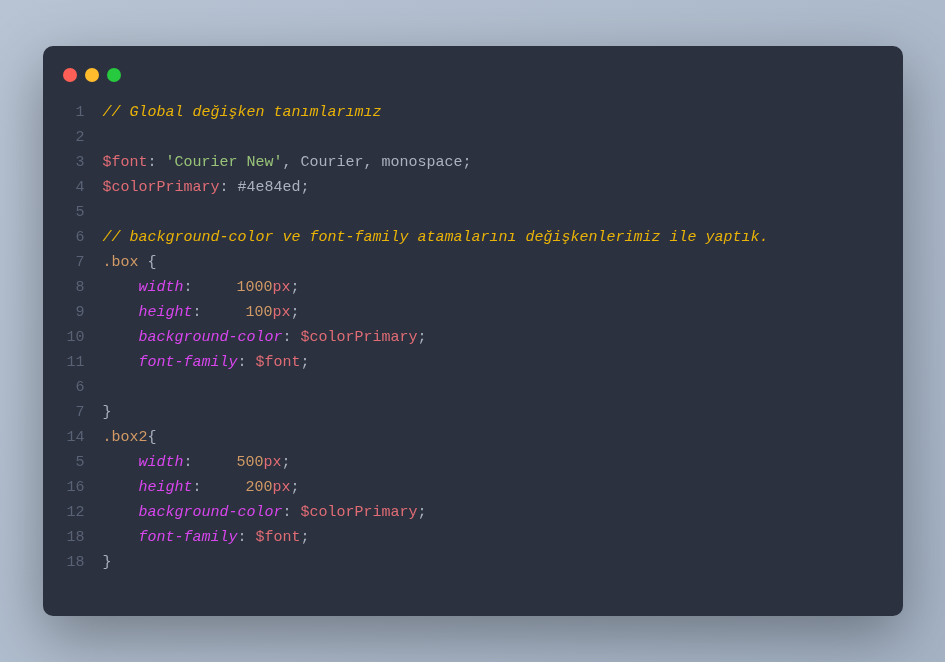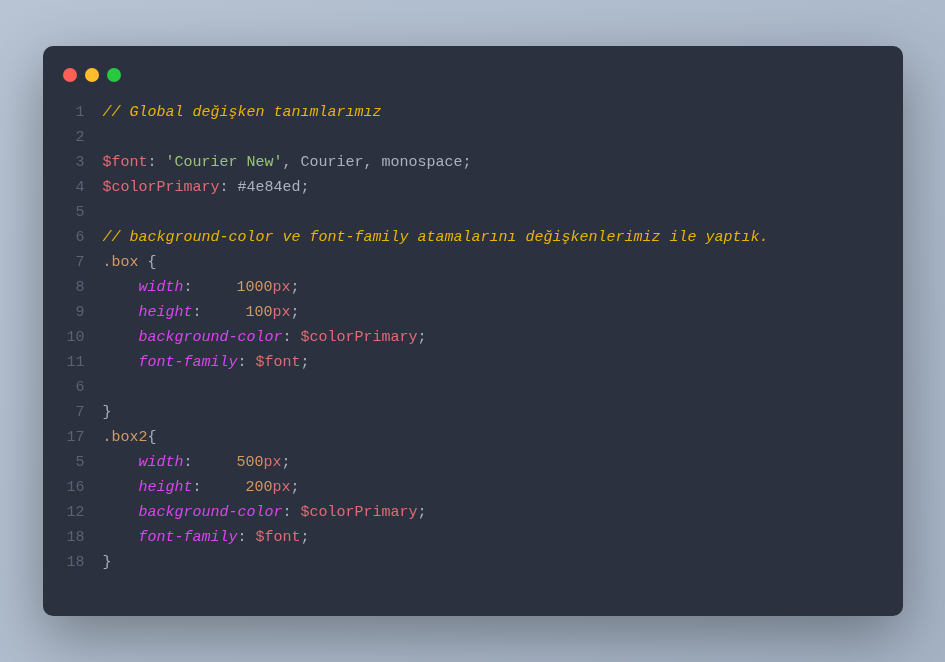--- a/index.html
+++ b/index.html
@@ -85,21 +85,21 @@
         <div class="line">4</div>
         <div class="line">5</div>
         <div class="line">6</div>
         <div class="line">7</div>
         <div class="line">8</div>
         <div class="line">9</div>
         <div class="line">10</div>
         <div class="line">11</div>
         <div class="line">6</div>
         <div class="line">7</div>
-        <div class="line">17</div>
+        <div class="line">14</div>
         <div class="line">5</div>
         <div class="line">16</div>
         <div class="line">12</div>
         <div class="line">18</div>
         <div class="line">18</div>
       </div>
     <div class="code" id="code"><div class="line"><span class="tok-comment">// Global değişken tanımlarımız</span></div><div class="line">&nbsp;</div><div class="line"><span class="tok-var">$font</span><span class="tok-punct">: </span><span class="tok-string">'Courier New'</span><span class="tok-ident">, Courier, monospace</span><span class="tok-punct">;</span></div><div class="line"><span class="tok-var">$colorPrimary</span><span class="tok-punct">: </span><span class="tok-ident">#4e84ed</span><span class="tok-punct">;</span></div><div class="line">&nbsp;</div><div class="line"><span class="tok-comment">// background-color ve font-family atamalarını değişkenlerimiz ile yaptık.</span></div><div class="line"><span class="tok-class">.box</span><span class="tok-punct"> {</span></div><div class="line"><span class="tok-punct">    </span><span class="tok-prop">width</span><span class="tok-punct">: </span><span class="tok-number">1000</span><span class="tok-unit">px</span><span class="tok-punct">;</span></div><div class="line"><span class="tok-punct">    </span><span class="tok-prop">height</span><span class="tok-punct">: </span><span class="tok-number">100</span><span class="tok-unit">px</span><span class="tok-punct">;</span></div><div class="line"><span class="tok-punct">    </span><span class="tok-prop">background-color</span><span class="tok-punct">: </span><span class="tok-var">$colorPrimary</span><span class="tok-punct">;</span></div><div class="line"><span class="tok-punct">    </span><span class="tok-prop">font-family</span><span class="tok-punct">: </span><span class="tok-var">$font</span><span class="tok-punct">;</span></div><div class="line">&nbsp;</div><div class="line"><span class="tok-punct">}</span></div><div class="line"><span class="tok-class">.box2</span><span class="tok-punct">{</span></div><div class="line"><span class="tok-punct">    </span><span class="tok-prop">width</span><span class="tok-punct">: </span><span class="tok-number">500</span><span class="tok-unit">px</span><span class="tok-punct">;</span></div><div class="line"><span class="tok-punct">    </span><span class="tok-prop">height</span><span class="tok-punct">: </span><span class="tok-number">200</span><span class="tok-unit">px</span><span class="tok-punct">;</span></div><div class="line"><span class="tok-punct">    </span><span class="tok-prop">background-color</span><span class="tok-punct">: </span><span class="tok-var">$colorPrimary</span><span class="tok-punct">;</span></div><div class="line"><span class="tok-punct">    </span><span class="tok-prop">font-family</span><span class="tok-punct">: </span><span class="tok-var">$font</span><span class="tok-punct">;</span></div><div class="line"><span class="tok-punct">}</span></div></div>
   </div>
 </div>
 

